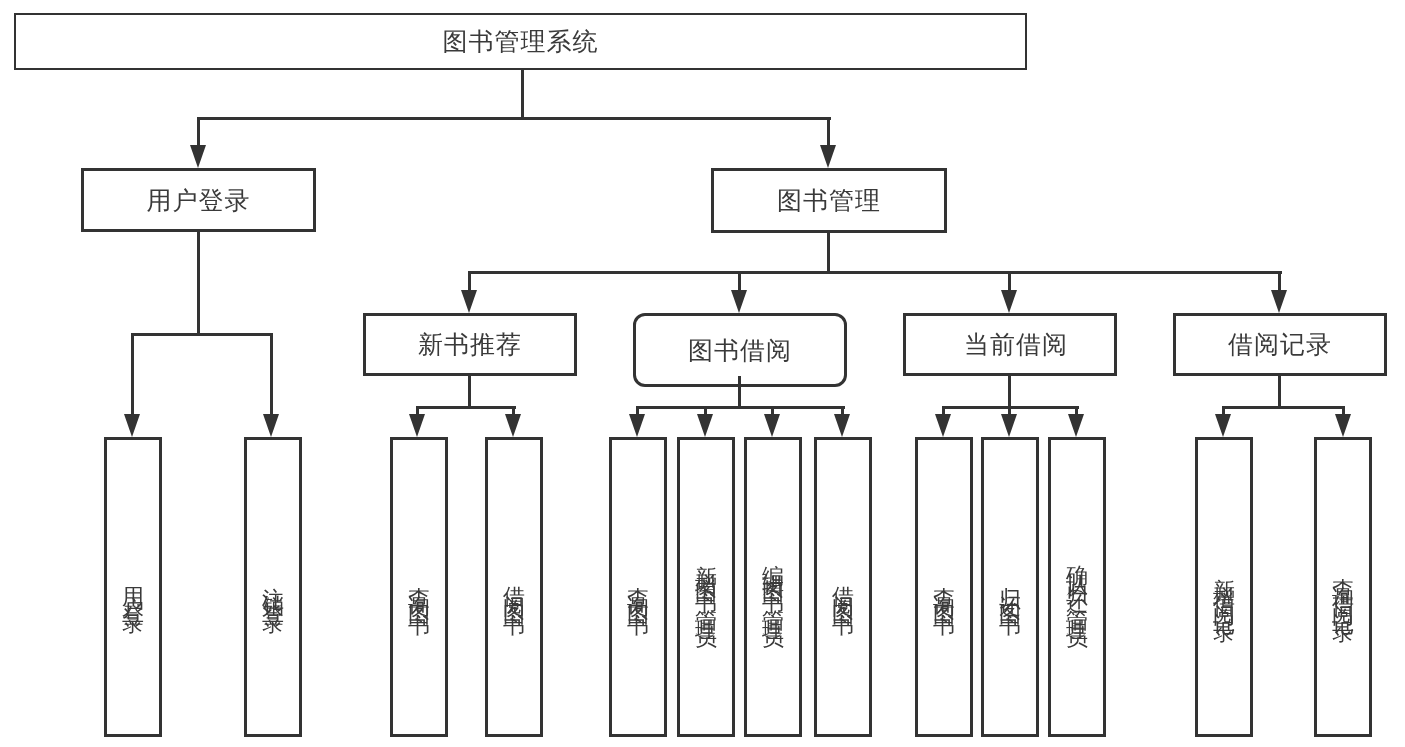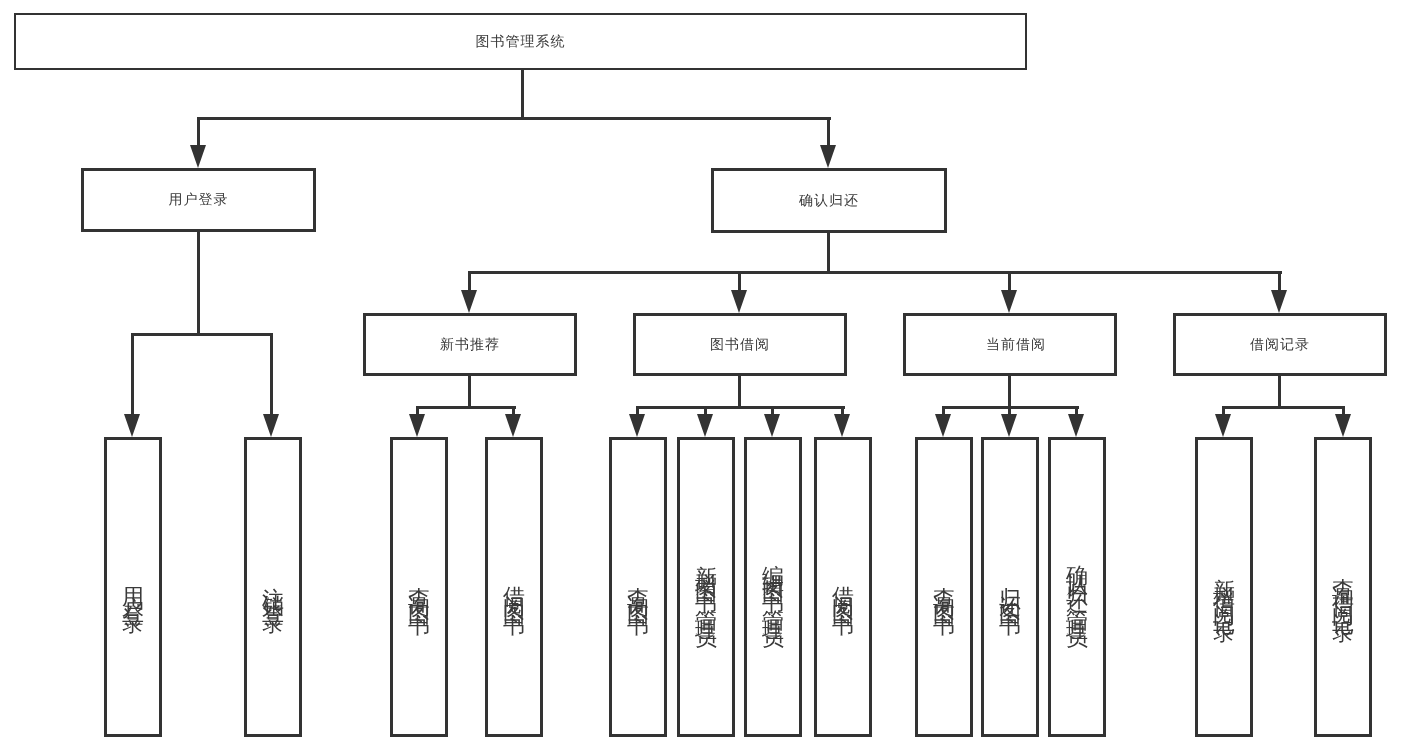--- a/index.html
+++ b/index.html
@@ -12,21 +12,21 @@
   }
   
   .box{
     position:absolute;
     background:#ffffff;
     border:3px solid #333333;
     display:flex;align-items:center;justify-content:center;
     color:#3a3a3a;
     box-sizing:border-box;
   }
-  .box-h{font-size:14px;letter-spacing:1px;}
+  .box-h{font-size:25px;letter-spacing:1px;}
   .box-top{border-width:2.5px;}
   .box-v{width:58px;height:300px;}
   .vtext{
     writing-mode:vertical-rl;
     line-height:1;
     font-size:22px;
     letter-spacing:9px;
     color:#3a3a3a;
     white-space:nowrap;
   }
@@ -67,21 +67,21 @@
   <div class="vline" style="left:197px;top:117px;height:30px;"></div>
   <div class="arrow" style="left:190px;top:145px;"></div>
 
   <div class="vline" style="left:827px;top:117px;height:30px;"></div>
   <div class="arrow" style="left:820px;top:145px;"></div>
 
   <div class="box box-h" style="left:81px;top:168px;width:235px;height:64px;">
     <span>用户登录</span>
   </div>
   <div class="box box-h" style="left:711px;top:168px;width:236px;height:65px;">
-    <span>确认归还</span>
+    <span>图书管理</span>
   </div>
 
   <div class="vline" style="left:197px;top:232px;height:104px;"></div>
   <div class="hline" style="left:131px;top:333px;width:142px;"></div>
   <div class="vline" style="left:131px;top:333px;height:82px;"></div>
   <div class="arrow" style="left:124px;top:414px;"></div>
   <div class="vline" style="left:270px;top:333px;height:82px;"></div>
   <div class="arrow" style="left:263px;top:414px;"></div>
 
   <div class="box box-v" style="left:104px;top:437px;">
@@ -99,21 +99,21 @@
   <div class="vline" style="left:738px;top:271px;height:20px;"></div>
   <div class="arrow" style="left:731px;top:290px;"></div>
   <div class="vline" style="left:1008px;top:271px;height:20px;"></div>
   <div class="arrow" style="left:1001px;top:290px;"></div>
   <div class="vline" style="left:1278px;top:271px;height:20px;"></div>
   <div class="arrow" style="left:1271px;top:290px;"></div>
 
   <div class="box box-h" style="left:363px;top:313px;width:214px;height:63px;font-family:Liberation Serif, serif;">
     <span>新书推荐</span>
   </div>
-  <div class="box box-h" style="left:633px;top:313px;width:214px;height:63px;">
+  <div class="box box-h" style="left:633px;top:313px;width:214px;height:74px;border-radius:12px;">
     <span>图书借阅</span>
   </div>
   <div class="box box-h" style="left:903px;top:313px;width:214px;height:63px;padding-left:12px;">
     <span>当前借阅</span>
   </div>
   <div class="box box-h" style="left:1173px;top:313px;width:214px;height:63px;">
     <span>借阅记录</span>
   </div>
 
   <div class="vline" style="left:468px;top:376px;height:33px;"></div>

